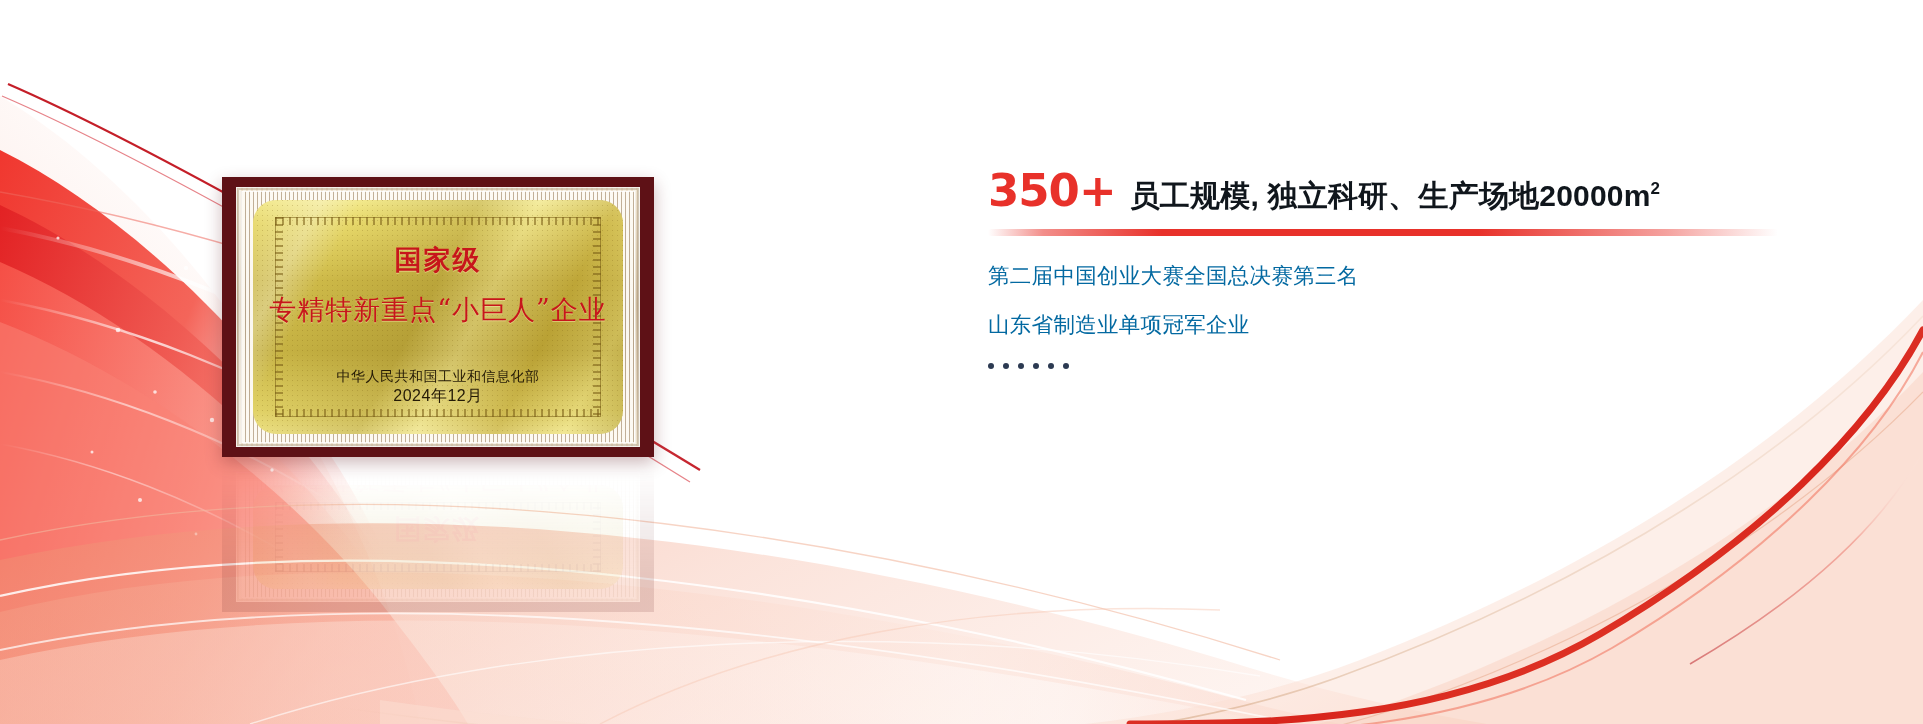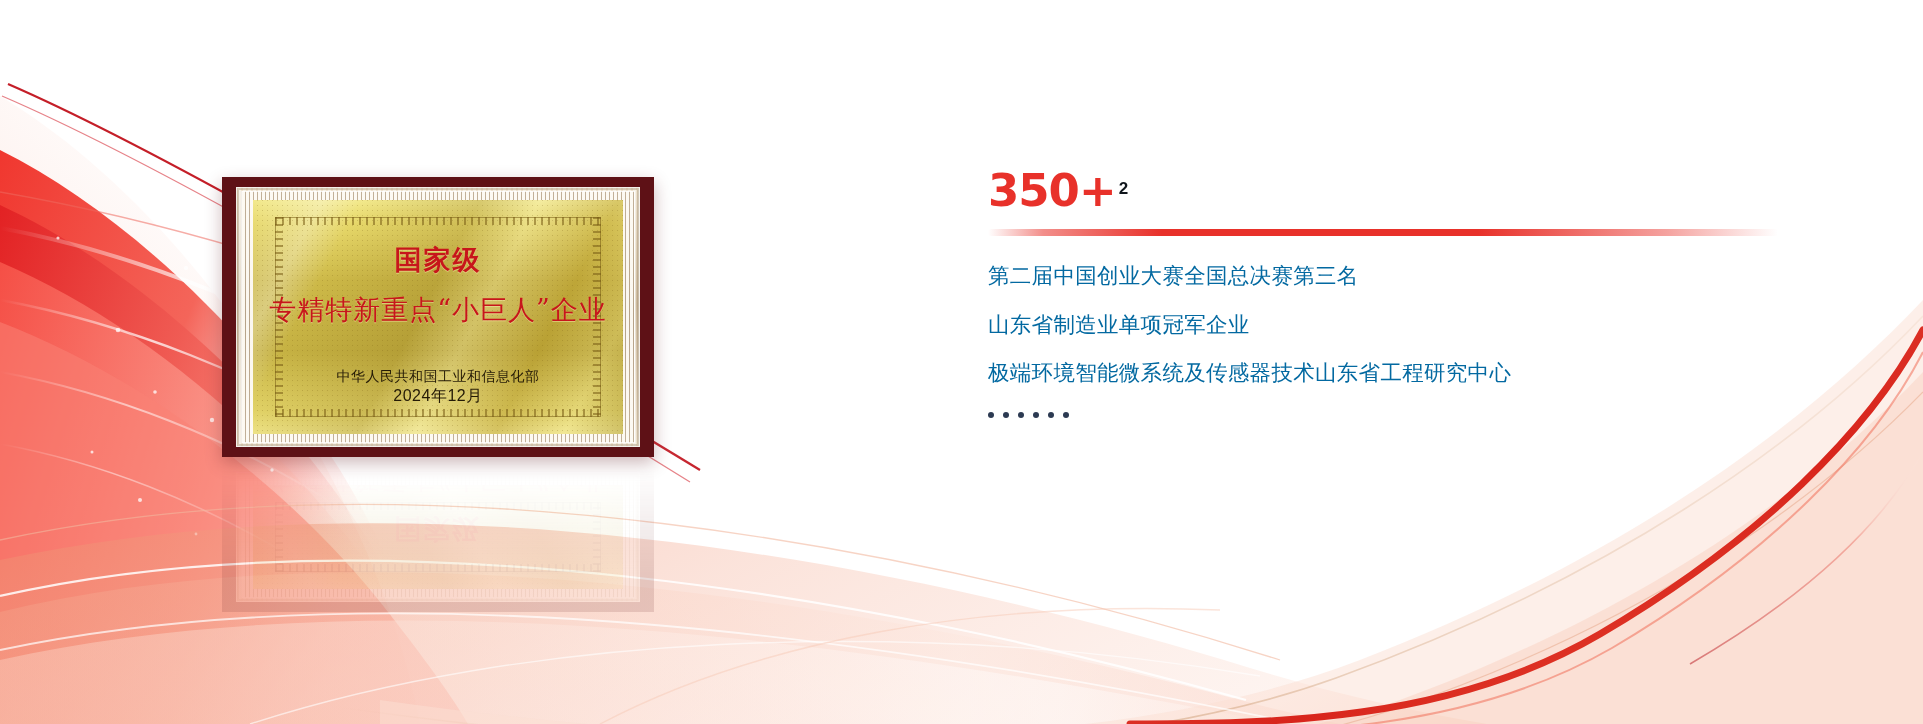--- a/index.html
+++ b/index.html
@@ -46,20 +46,21 @@
         rgba(255,255,255,.0) 0%,
         rgba(255,255,255,.30) 14%,
         rgba(255,255,255,.0) 22%,
         rgba(120,92,10,.22) 46%,
         rgba(255,255,255,.18) 58%,
         rgba(150,115,12,.28) 74%,
         rgba(255,255,255,.10) 88%,
         rgba(110,85,8,.24) 100%),
       linear-gradient(180deg,#f3e98c 0%,#e7d86a 10%,#cdb948 35%,#c6b243 65%,#e2d367 90%,#f1e68a 100%);
     overflow:hidden;
+    border-radius:23px;
   }
   .plate-grain{
     position:absolute;inset:0;opacity:.55;
     background-image:
       radial-gradient(rgba(255,255,255,.55) .6px, transparent .7px),
       radial-gradient(rgba(120,92,20,.45) .6px, transparent .7px);
     background-size:4px 4px,5px 5px;
     background-position:0 0,2px 3px;
   }
   .plate-inner{
@@ -119,21 +120,21 @@
   
   .content{position:absolute;left:988px;top:168px;width:880px;}
   .headline{
     white-space:nowrap;
     font-size:30px;font-weight:700;color:#10161c;
     letter-spacing:.2px;line-height:1;
     display:flex;align-items:baseline;
   }
   .headline .big{
     color:#e8312a;font-size:45px;font-weight:700;
-    letter-spacing:-1px;margin-right:3px;
+    letter-spacing:-1px;margin-right:14px;
     font-family:"DejaVu Sans","Liberation Sans",sans-serif;
     line-height:1;
   }
   .headline .sup{font-size:17px;vertical-align:super;position:relative;top:-12px;}
   .underline{
     margin-top:16px;width:790px;height:7px;
     background:linear-gradient(90deg,
       rgba(232,49,42,0) 0%,
       rgba(232,49,42,.55) 7%,
       #e8312a 22%,
@@ -316,29 +317,29 @@
           <div class="pt-4">2024年12月</div>
         </div>
       </div>
     </div>
   </div>
 
   <div class="content">
 
     <div class="headline">
       <span class="big">350+</span>
+      <span>员工规模, 独立科研、生产场地20000m</span>
       <span class="sup">2</span>
     </div>
 
     <div class="underline"></div>
 
     <div class="awards">
       <div class="award-line">第二届中国创业大赛全国总决赛第三名</div>
       <div class="award-line">山东省制造业单项冠军企业</div>
-      <div class="award-line">极端环境智能微系统及传感器技术山东省工程研究中心</div>
       <div class="ellipsis">
           <i></i>
           <i></i>
           <i></i>
           <i></i>
           <i></i>
           <i></i>
         </div>
     </div>
 

